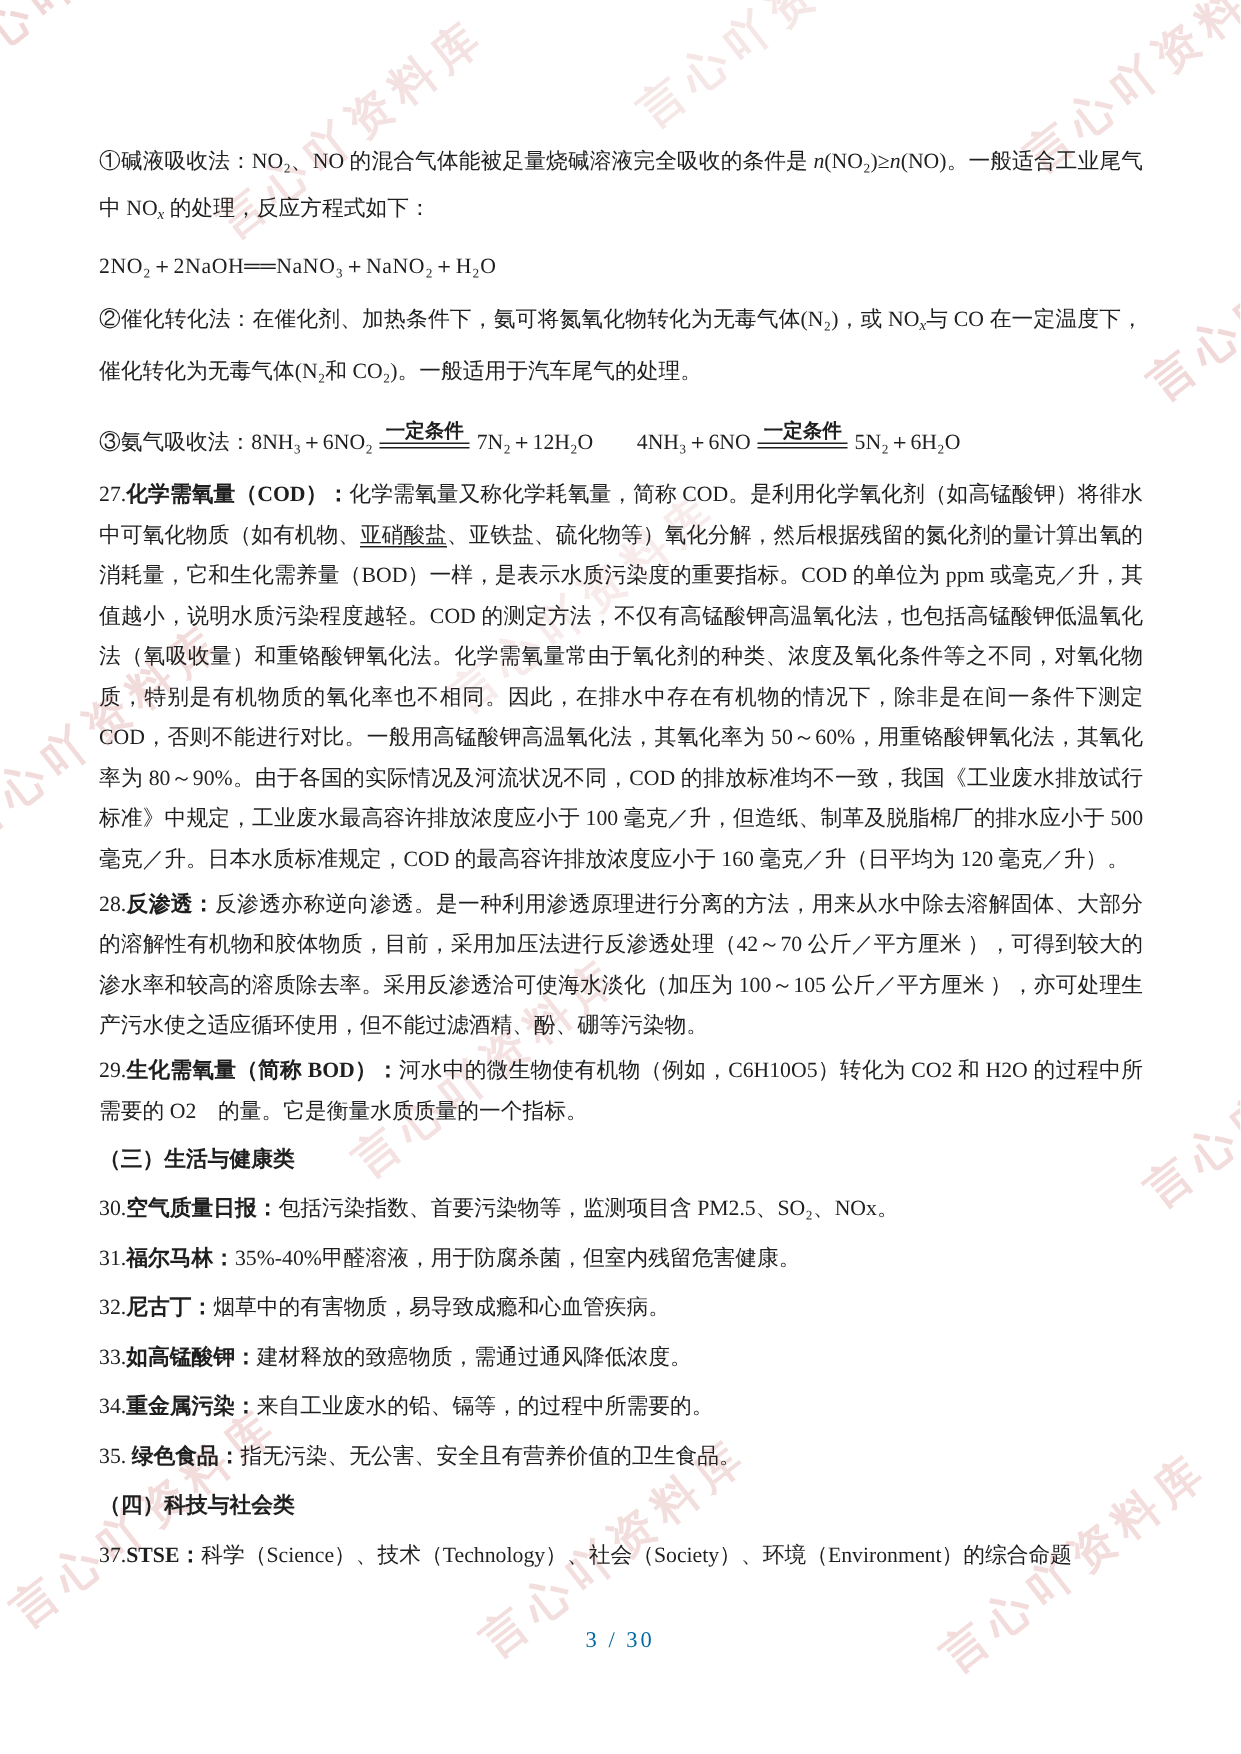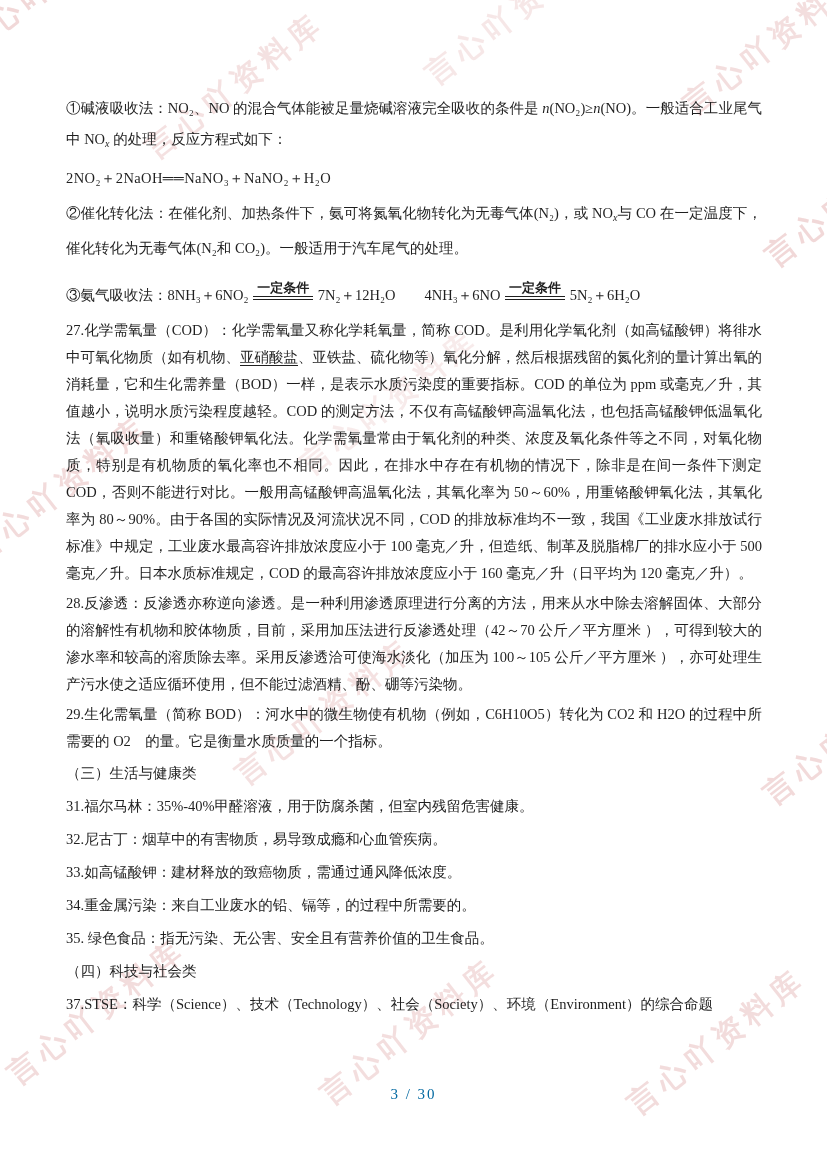--- a/index.html
+++ b/index.html
@@ -30,21 +30,21 @@
     top: 90px;
     z-index: 1;
   }
   p.block { margin: 3px; font-size: 14.5px; }
   .para { text-align: justify; line-height: 27px; }
   .toppara { text-align: justify; line-height: 31px; }
   .equation { line-height: 33px; letter-spacing: 0.4px; }
   .equation3 { line-height: 33px; padding-top: 12px; padding-bottom: 2px; }
   .heading { line-height: 30px; font-weight: bold; font-size: 15px; }
   .item { line-height: 30px; }
-  .bold { font-weight: normal; }
+  .bold { font-weight: bold; }
   .uline { text-decoration: underline; text-underline-offset: 3px; }
   .ital { font-style: italic; }
   .sub { font-size: 10px; vertical-align: -3px; font-style: italic; }
   .cond {
     display: inline-block;
     font-size: 13px;
     font-weight: bold;
     line-height: 15px;
     border-bottom: 4px double #1f1f1f;
     padding: 0 4px 1px 4px;
@@ -82,20 +82,21 @@
     </div>
   <main class="content" id="content">
       <p class="block toppara"><span>①碱液吸收法：NO₂、NO 的混合气体能被足量烧碱溶液完全吸收的条件是 </span><span class="ital">n</span><span>(NO₂)≥</span><span class="ital">n</span><span>(NO)。一般适合工业尾气中 NO</span><span class="sub">x</span><span> 的处理，反应方程式如下：</span></p>
       <p class="block equation"><span>2NO₂＋2NaOH══NaNO₃＋NaNO₂＋H₂O</span></p>
       <p class="block toppara"><span>②催化转化法：在催化剂、加热条件下，氨可将氮氧化物转化为无毒气体(N₂)，或 NO</span><span class="sub">x</span><span>与 CO 在一定温度下，催化转化为无毒气体(N₂和 CO₂)。一般适用于汽车尾气的处理。</span></p>
       <p class="block equation3"><span>③氨气吸收法：8NH₃＋6NO₂ </span><span class="cond">一定条件</span><span> 7N₂＋12H₂O　　4NH₃＋6NO </span><span class="cond">一定条件</span><span> 5N₂＋6H₂O</span></p>
       <p class="block para"><span>27.</span><span class="bold">化学需氧量（COD）：</span><span>化学需氧量又称化学耗氧量，简称 COD。是利用化学氧化剂（如高锰酸钾）将徘水中可氧化物质（如有机物、</span><span class="uline">亚硝酸盐</span><span>、亚铁盐、硫化物等）氧化分解，然后根据残留的氮化剂的量计算出氧的消耗量，它和生化需养量（BOD）一样，是表示水质污染度的重要指标。COD 的单位为 ppm 或毫克／升，其值越小，说明水质污染程度越轻。COD 的测定方法，不仅有高锰酸钾高温氧化法，也包括高锰酸钾低温氧化法（氧吸收量）和重铬酸钾氧化法。化学需氧量常由于氧化剂的种类、浓度及氧化条件等之不同，对氧化物质，特别是有机物质的氧化率也不相同。因此，在排水中存在有机物的情况下，除非是在间一条件下测定 COD，否则不能进行对比。一般用高锰酸钾高温氧化法，其氧化率为 50～60%，用重铬酸钾氧化法，其氧化率为 80～90%。由于各国的实际情况及河流状况不同，COD 的排放标准均不一致，我国《工业废水排放试行标准》中规定，工业废水最高容许排放浓度应小于 100 毫克／升，但造纸、制革及脱脂棉厂的排水应小于 500 毫克／升。日本水质标准规定，COD 的最高容许排放浓度应小于 160 毫克／升（日平均为 120 毫克／升）。</span></p>
       <p class="block para"><span>28.</span><span class="bold">反渗透：</span><span>反渗透亦称逆向渗透。是一种利用渗透原理进行分离的方法，用来从水中除去溶解固体、大部分的溶解性有机物和胶体物质，目前，采用加压法进行反渗透处理（42～70 公斤／平方厘米 ），可得到较大的渗水率和较高的溶质除去率。采用反渗透洽可使海水淡化（加压为 100～105 公斤／平方厘米 ），亦可处理生产污水使之适应循环使用，但不能过滤酒精、酚、硼等污染物。</span></p>
       <p class="block para"><span>29.</span><span class="bold">生化需氧量（简称 BOD）：</span><span>河水中的微生物使有机物（例如，C6H10O5）转化为 CO2 和 H2O 的过程中所需要的 O2　的量。它是衡量水质质量的一个指标。</span></p>
       <p class="block heading"><span class="bold">（三）生活与健康类</span></p>
+      <p class="block item"><span>30.</span><span class="bold">空气质量日报：</span><span>包括污染指数、首要污染物等，监测项目含 PM2.5、SO₂、NOx。</span></p>
       <p class="block item"><span>31.</span><span class="bold">福尔马林：</span><span>35%-40%甲醛溶液，用于防腐杀菌，但室内残留危害健康。</span></p>
       <p class="block item"><span>32.</span><span class="bold">尼古丁：</span><span>烟草中的有害物质，易导致成瘾和心血管疾病。</span></p>
       <p class="block item"><span>33.</span><span class="bold">如高锰酸钾：</span><span>建材释放的致癌物质，需通过通风降低浓度。</span></p>
       <p class="block item"><span>34.</span><span class="bold">重金属污染：</span><span>来自工业废水的铅、镉等，的过程中所需要的。</span></p>
       <p class="block item"><span>35. </span><span class="bold">绿色食品：</span><span>指无污染、无公害、安全且有营养价值的卫生食品。</span></p>
       <p class="block heading"><span class="bold">（四）科技与社会类</span></p>
       <p class="block item"><span>37.</span><span class="bold">STSE：</span><span>科学（Science）、技术（Technology）、社会（Society）、环境（Environment）的综合命题</span></p>
     </main>
   <div class="footer">
     <span>3 / 30</span>

